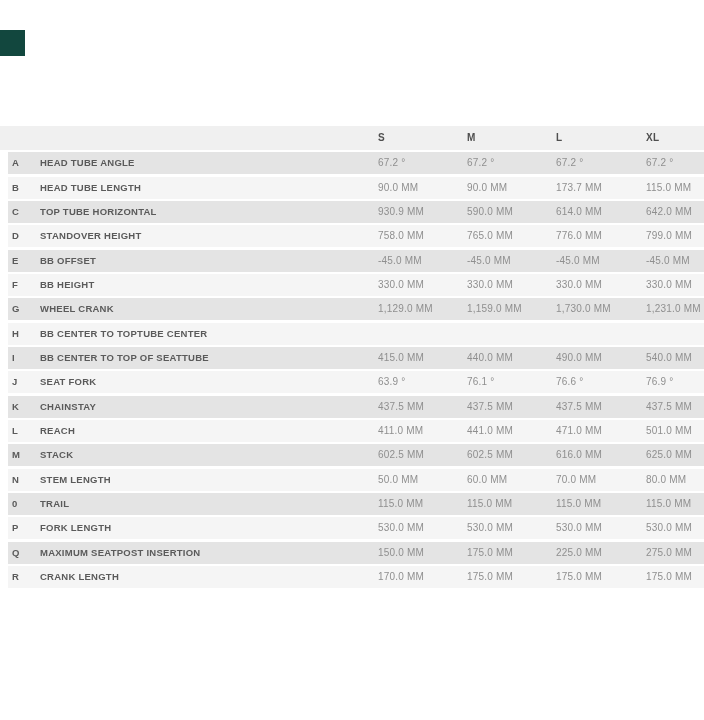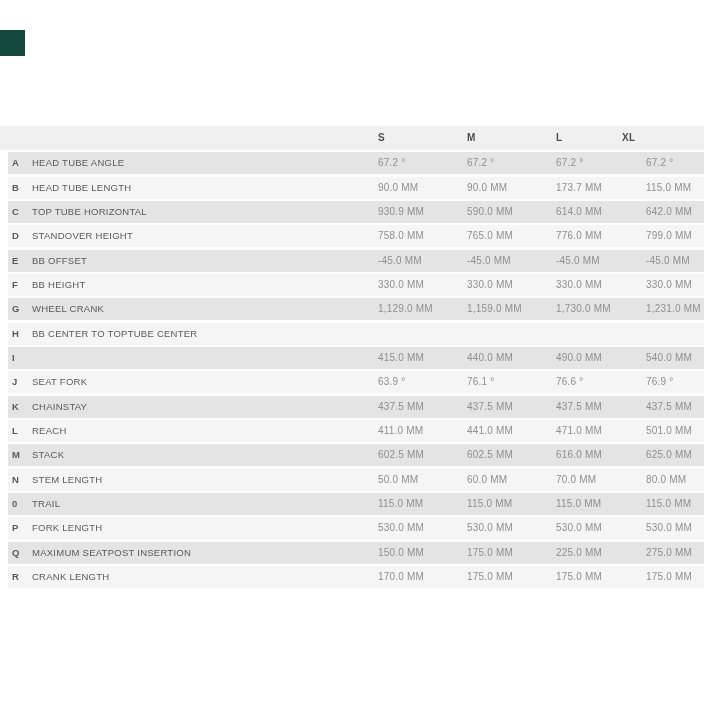--- a/index.html
+++ b/index.html
@@ -41,21 +41,21 @@
     top: 0;
     line-height: 24px;
     font-size: 10px;
     font-weight: bold;
     color: #4f4f4f;
     letter-spacing: 0.3px;
   }
   .col-s  { left: 378px; }
   .col-m  { left: 467px; }
   .col-l  { left: 556px; }
-  .col-xl { left: 622px; text-align: center; }
+  .col-xl { left: 646px; text-align: center; }
   .geo-row {
     position: relative;
     margin-left: 8px;
     width: 696px;
     height: 22px;
     margin-top: 2.33px;
   }
   .geo-row.dark  { background: #e4e4e4; }
   .geo-row.light { background: #f5f5f5; }
   .geo-row span {
@@ -65,23 +65,23 @@
     white-space: nowrap;
   }
   .row-letter {
     left: 4px;
     font-size: 9.5px;
     font-weight: bold;
     color: #5a5a5a;
     letter-spacing: 0.2px;
   }
   .row-label {
-    left: 24px;
+    left: 32px;
     font-size: 9.5px;
-    font-weight: normal;
+    font-weight: bold;
     color: #5a5a5a;
     letter-spacing: 0.25px;
     text-align: right;
   }
   .row-value {
     font-size: 10px;
     font-weight: normal;
     color: #8f8f8f;
     letter-spacing: 0.2px;
   }
@@ -162,20 +162,21 @@
       <div class="geo-row light">
         <span class="row-letter">H</span>
         <span class="row-label">BB CENTER TO TOPTUBE CENTER</span>
         <span class="row-value val-0"></span>
         <span class="row-value val-1"></span>
         <span class="row-value val-2"></span>
         <span class="row-value val-3"></span>
       </div>
       <div class="geo-row dark">
         <span class="row-letter">I</span>
+        <span class="row-label">BB CENTER TO TOP OF SEATTUBE</span>
         <span class="row-value val-0">415.0 MM</span>
         <span class="row-value val-1">440.0 MM</span>
         <span class="row-value val-2">490.0 MM</span>
         <span class="row-value val-3">540.0 MM</span>
       </div>
       <div class="geo-row light">
         <span class="row-letter">J</span>
         <span class="row-label">SEAT FORK</span>
         <span class="row-value val-0">63.9 °</span>
         <span class="row-value val-1">76.1 °</span>

